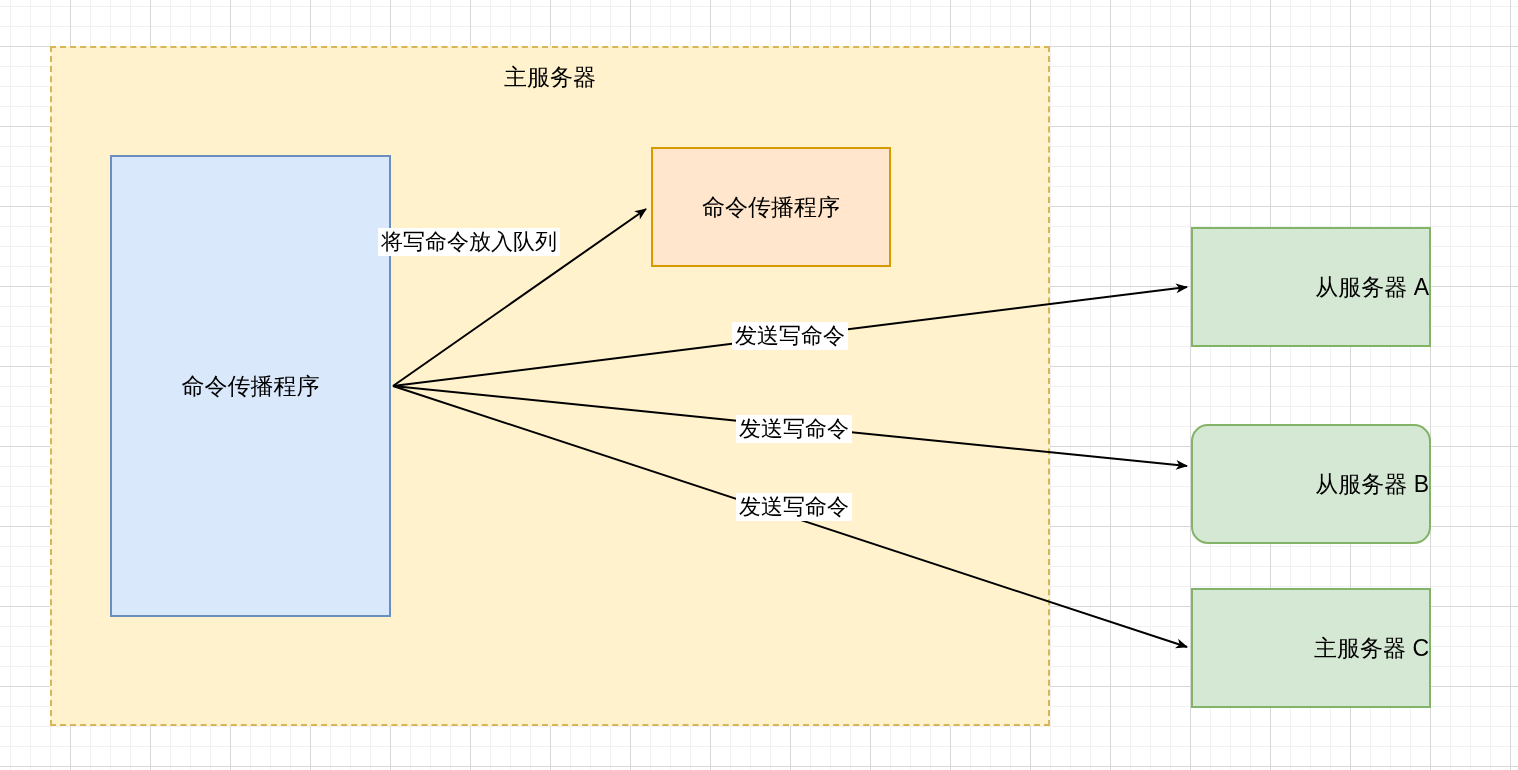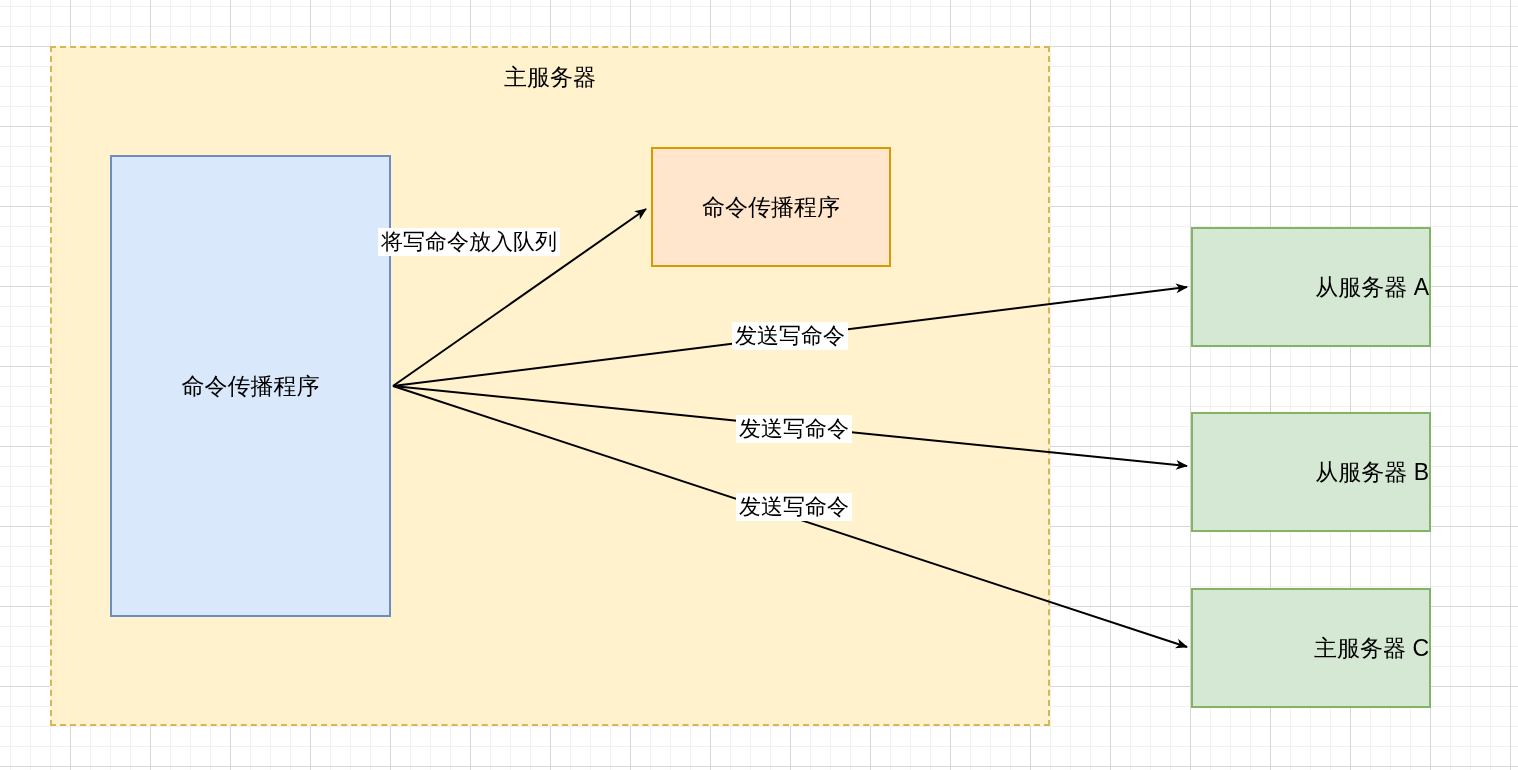--- a/index.html
+++ b/index.html
@@ -61,21 +61,21 @@
     background: var(--buffer-fill, #FFE6CC);
     border: 2px solid var(--buffer-stroke, #D79B00);
   }
   .node-slave {
     width: 240px; height: 120px;
     background: var(--slave-fill, #D5E8D4);
     border: 2px solid var(--slave-stroke, #82B366);
     justify-content: flex-end;
   }
   .node-slave-a { left: 1191px; top: 227px; }
-  .node-slave-b { left: 1191px; top: 412px; }
+  .node-slave-b { left: 1191px; top: 424px; border-radius: 17px; }
   .node-slave-c { left: 1191px; top: 588px; }
 
   .edges-layer {
     position: absolute;
     left: 0; top: 0;
     width: 1518px; height: 770px;
     pointer-events: none;
   }
   .edge {
     stroke: var(--arrow, #000000);

